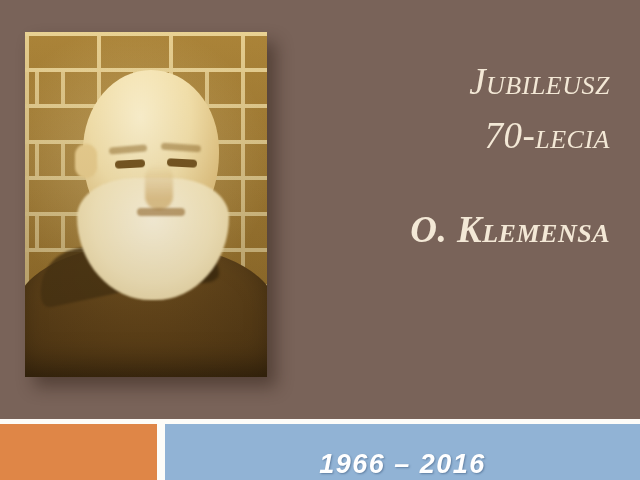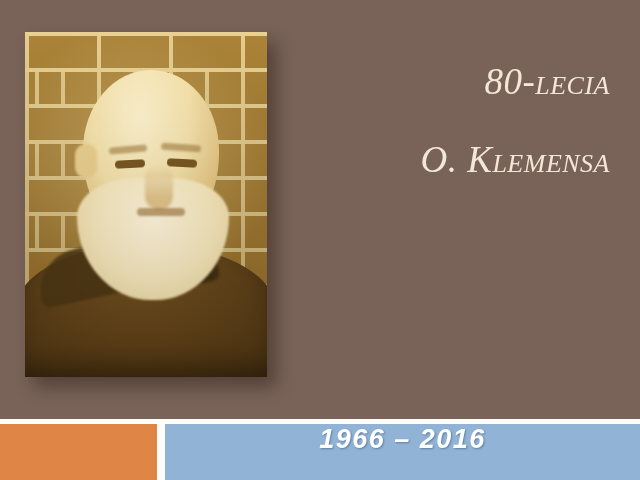--- a/index.html
+++ b/index.html
@@ -36,21 +36,21 @@
     left: 0; top: 424px;
     width: 157px; height: 56px;
     background: #df8647;
   }
   .footer-bar {
     position: absolute;
     left: 165px; top: 424px;
     width: 475px; height: 56px;
     background: #91b3d5;
     display: flex;
-    align-items: flex-start;
+    align-items: flex-end;
     justify-content: center;
   }
   .footer-bar-text {
     font-family: "Liberation Sans", sans-serif;
     font-style: italic;
     font-weight: bold;
     font-size: 27px;
     letter-spacing: 1.5px;
     color: #ffffff;
     text-shadow: 1px 1px 2px rgba(70,100,135,0.65);
@@ -253,21 +253,22 @@
   .title-line {
     font-family: "Liberation Serif", serif;
     font-style: italic;
     font-variant: small-caps;
     font-size: 37px;
     line-height: 54px;
     letter-spacing: 0.5px;
     white-space: nowrap;
   }
   .title-para-2 {
-    margin-top: 24px;
+    margin-top: 40px;
+    font-weight: bold;
   }
 </style>
 </head>
 <body>
 
 <div id="slide">
 
   <div class="bg-main"></div>
   <div class="bg-white-strip"></div>
 
@@ -288,21 +289,22 @@
     <div class="brow brow-r"></div>
     <div class="eye eye-l"></div>
     <div class="eye eye-r"></div>
     <div class="nose"></div>
     <div class="mouth"></div>
     <div class="photo-tint"></div>
   </div>
 
   <div class="title-block">
     <div>
-      <div class="title-line">80-lecia</div>
+      <div class="title-line">Jubileusz</div>
+      <div class="title-line">70-lecia</div>
     </div>
     <div class="title-para-2">
       <div class="title-line">O. Klemensa</div>
     </div>
   </div>
 
   <div class="footer-accent"></div>
   <div class="footer-bar">
     <span class="footer-bar-text">1966 – 2016</span>
   </div>

